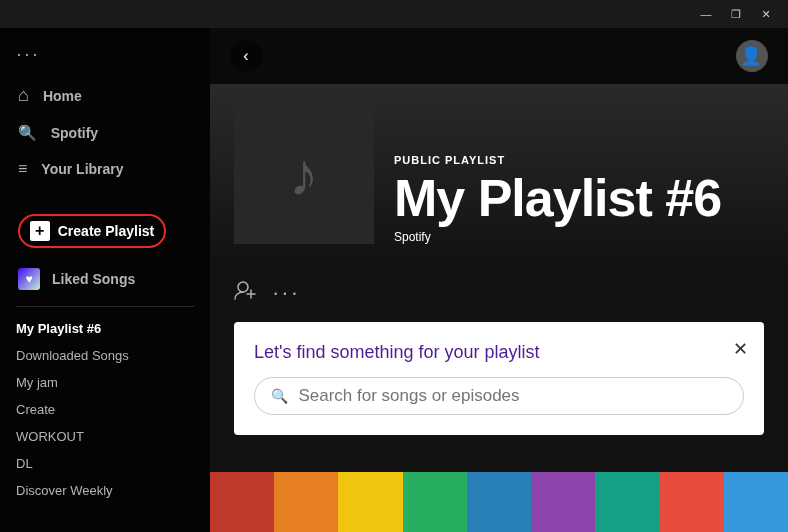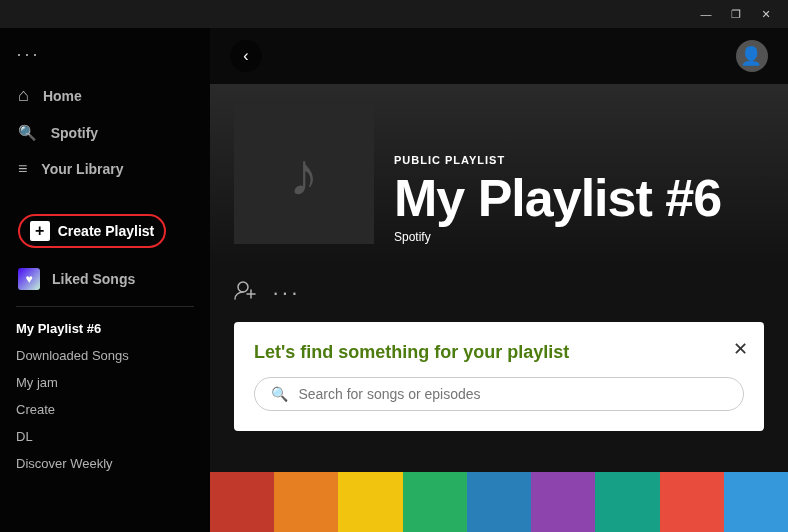--- a/index.html
+++ b/index.html
@@ -289,41 +289,41 @@
     .find-section {
       background: #fff;
       margin: 0 24px;
       border-radius: 4px;
       padding: 20px 20px;
       position: relative;
       flex-shrink: 0;
     }
     .find-title {
       font-size: 18px;
-      font-weight: 700;
-      color: #4d7c0f;
+      font-weight: 400;
+      color: #4c1d95;
       margin-bottom: 14px;
     }
     .search-bar {
       display: flex;
       align-items: center;
       background: #fff;
       border: 1px solid #ccc;
       border-radius: 20px;
       padding: 8px 16px;
       gap: 10px;
     }
     .search-icon {
       color: #737373;
       font-size: 14px;
     }
     .search-input {
       border: none;
       outline: none;
-      font-size: 14px;
+      font-size: 17px;
       color: #737373;
       width: 100%;
       background: transparent;
     }
     .close-find-btn {
       position: absolute;
       top: 16px;
       right: 16px;
       background: none;
       border: none;
@@ -394,20 +394,21 @@
       <span>Liked Songs</span>
     </div>
 
     <div class="sidebar-divider"></div>
 
     <div class="playlist-list">
       <div class="playlist-item active">My Playlist #6</div>
       <div class="playlist-item">Downloaded Songs</div>
       <div class="playlist-item">My jam</div>
       <div class="playlist-item">Create</div>
+      <div class="playlist-item">WORKOUT</div>
       <div class="playlist-item">DL</div>
       <div class="playlist-item">Discover Weekly</div>
     </div>
   </div>
 
   <div class="main-content">
 
     <div class="top-bar">
       <button class="back-btn">‹</button>
       <div class="user-avatar">

